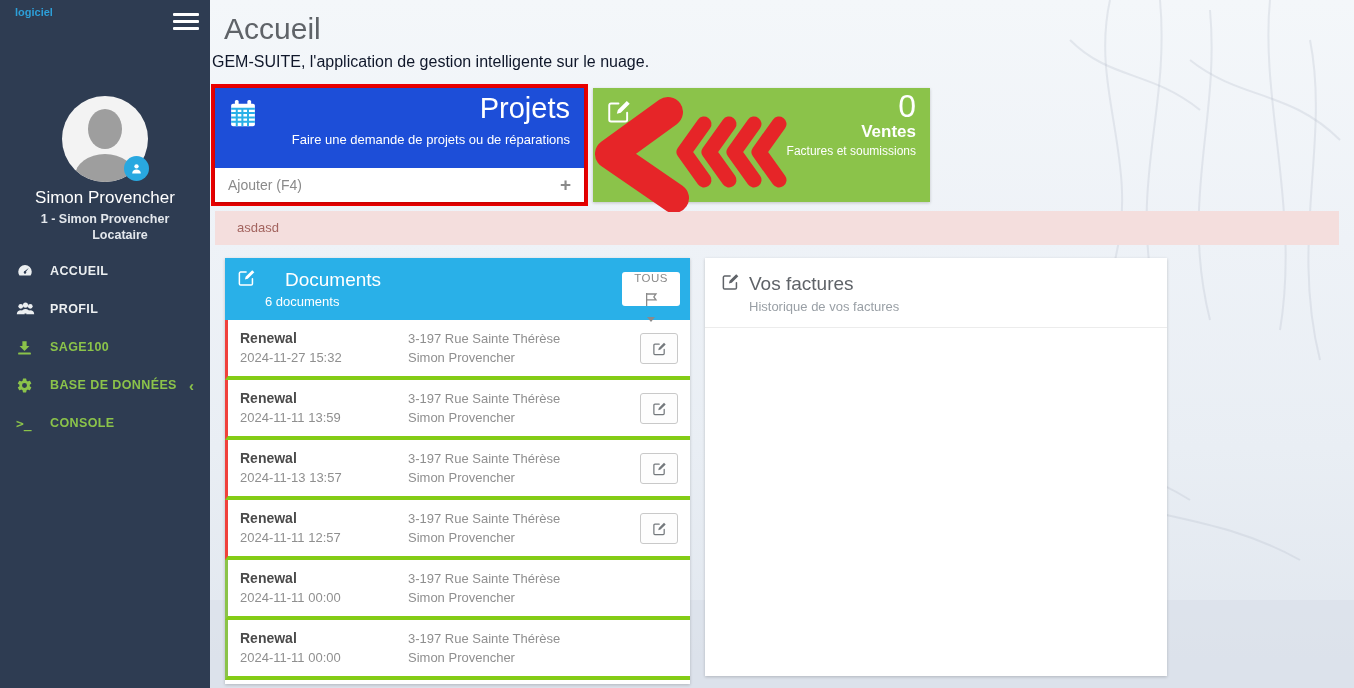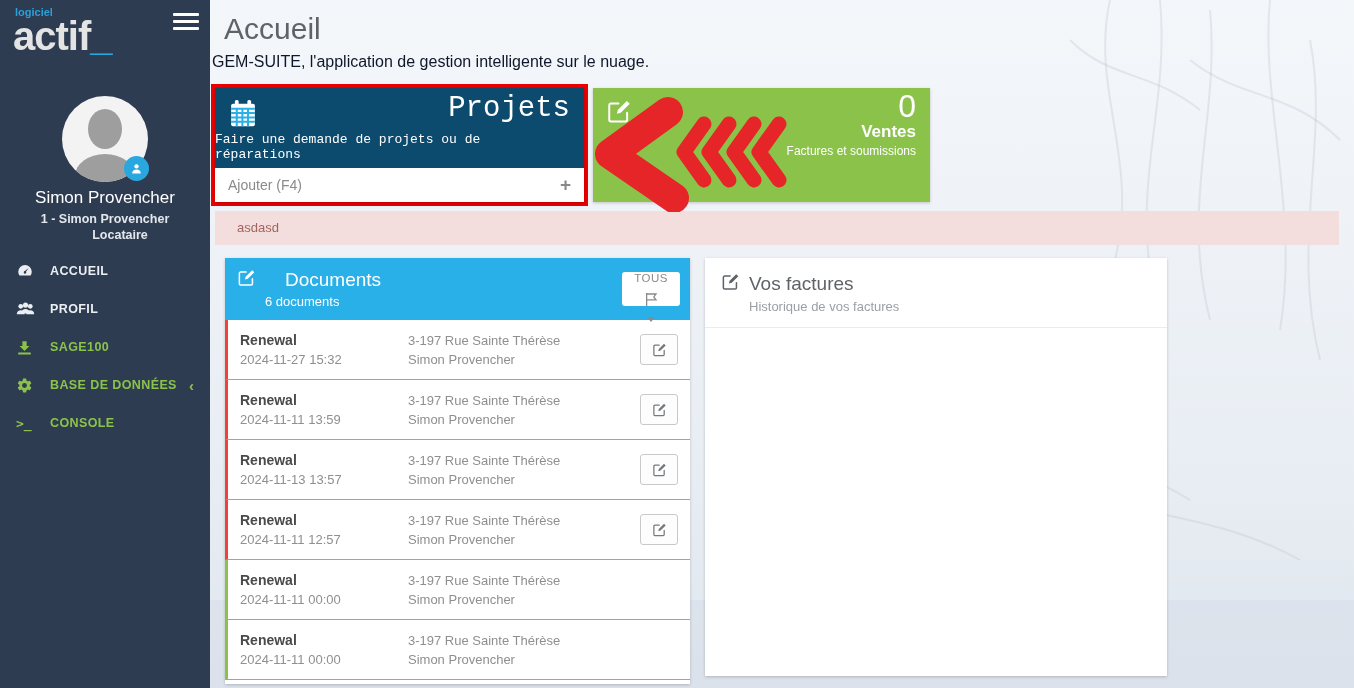--- a/index.html
+++ b/index.html
@@ -43,21 +43,21 @@
   
   .page-title    { position:absolute; left:224px; top:12px; font-size:30px; color:#5f6368; font-weight:400; z-index:2; }
   .page-subtitle { position:absolute; left:212px; top:53px; font-size:16px; color:#0f172a; z-index:2; }
 
   
   .card-shadow { box-shadow:0 1px 3px rgba(0,0,0,.2); }
   .annotation-box { position:absolute; left:211px; top:84px; width:377px; height:122px;
                     border:4px solid #e90000; z-index:6; }
   .tile { width:100%; height:100%; display:flex; flex-direction:column; }
   .tile-head { flex:1; position:relative; color:#fff; }
-  .tile-head.blue  { background:#0c4a6e;font-family:Liberation Mono, monospace; }
+  .tile-head.blue  { background:#1d4ed8; }
   .tile-head.green { background:#8bc34a; }
   .tile-icon { position:absolute; left:13px; top:10px; }
   .tile-title { position:absolute; right:14px; top:4px; font-size:29px; font-weight:300; }
   .tile-sub   { position:absolute; right:14px; top:44px; font-size:13px; }
   .tile-count { position:absolute; right:14px; top:2px;  font-size:32px; font-weight:300; line-height:32px; }
   .tile-name  { position:absolute; right:14px; top:34px; font-size:17px; font-weight:bold; }
   .tile-sub2  { position:absolute; right:14px; top:56px; font-size:12px; }
   .tile-footer { height:34px; background:#fff; display:flex; align-items:center; padding:0 13px;
                  color:#8a8a8a; font-size:14px; }
   .tile-footer .plus { margin-left:auto; font-size:19px; font-weight:bold; color:#8a8a8a; cursor:pointer; }
@@ -75,21 +75,21 @@
   .doc-header { background:#29b0e8; height:62px; color:#fff; position:relative; padding:10px 12px; }
   .doc-title-row { display:flex; align-items:center; gap:9px; }
   .doc-title { font-size:19px;margin-left:20px; }
   .doc-count { font-size:13px; margin:3px 0 0 28px; }
   .tous-btn { position:absolute; right:10px; top:14px; background:#fff; border:none; border-radius:3px; height:34px;
               padding:0 12px; display:flex; align-items:center; gap:8px; color:#8a8a8a; font-size:11.5px;
               letter-spacing:.5px; cursor:pointer; font-family:inherit;flex-direction:column; }
   .caret-down { width:0; height:0; border-left:4px solid transparent; border-right:4px solid transparent;
                 border-top:5px solid #8a8a8a; }
   .doc-rows { height:364px; overflow:hidden; }
-  .doc-row { height:60px; border-bottom:1px solid #84cc16; border-left:3px solid transparent;
+  .doc-row { height:60px; border-bottom:4px solid #84cc16; border-left:3px solid transparent;
              display:flex; align-items:center; padding:0 12px; background:#fff; }
   .doc-col-main { width:168px; }
   .doc-name { font-size:14px; font-weight:bold; color:#4a4a4a; line-height:19px; }
   .doc-date { font-size:13px; color:#8f8f8f; line-height:19px; }
   .doc-col-info { font-size:13px; color:#8f8f8f; line-height:19px; }
   .edit-btn { margin-left:auto; width:38px; height:31px; border:1px solid #c9c9c9; border-radius:3px;
               background:#fdfdfd; color:#74797d; display:flex; align-items:center; justify-content:center; cursor:pointer; }
 
   
   .factures-card { position:absolute; left:705px; top:258px; width:462px; height:418px; background:#fff; z-index:3;
@@ -112,21 +112,20 @@
       <path d="M780 420 C 830 460, 900 450, 980 500 M850 480 C 920 520, 1000 510, 1090 560"></path>
       <path d="M940 380 C 960 460, 930 540, 955 640"></path>
     </g>
     <rect x="0" y="600" width="1144" height="88" fill="#d8deE7" opacity="0.5"></rect>
   </svg>
 </div>
 
 <div class="sidebar">
   <div class="logo">
     <span class="logo-small">logiciel</span>
-    <span class="logo-main"><span>actif</span><span class="logo-underscore">_</span></span>
   </div>
   <div class="hamburger">
       <div></div>
       <div></div>
       <div></div>
     </div>
 
   <div class="avatar-wrap">
     <div class="avatar-circle">
       <div class="avatar-head"></div>

